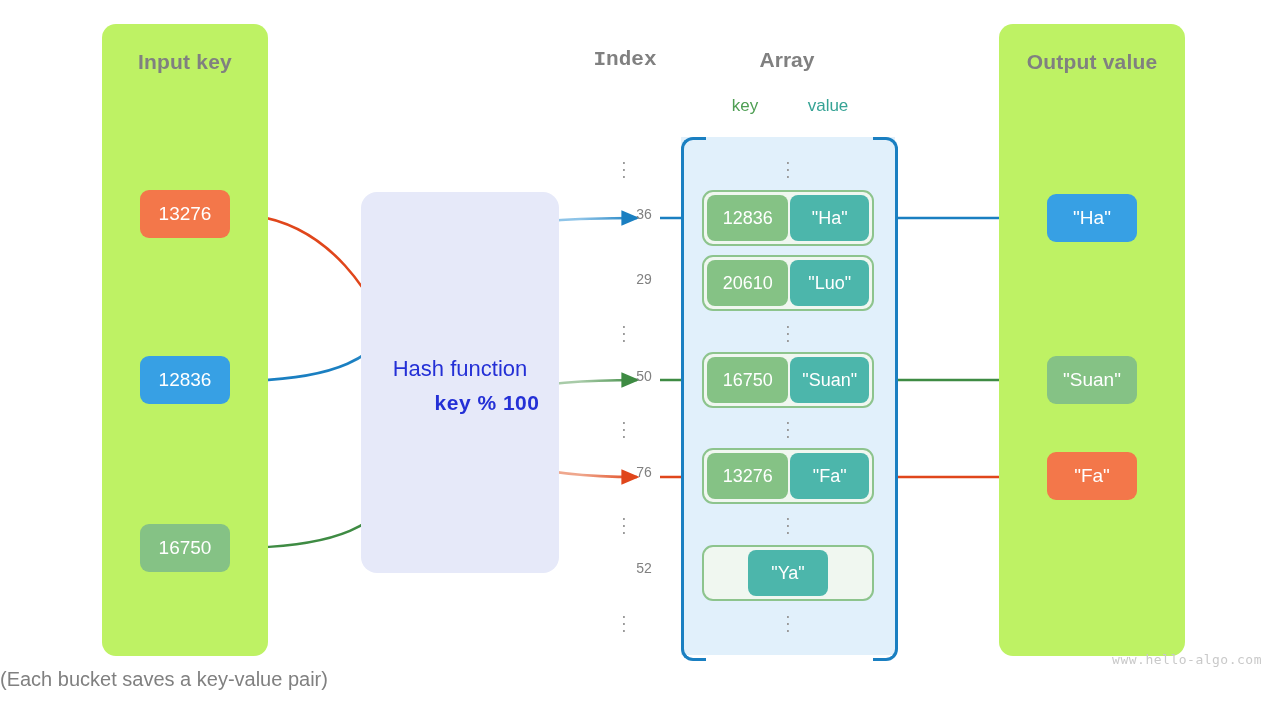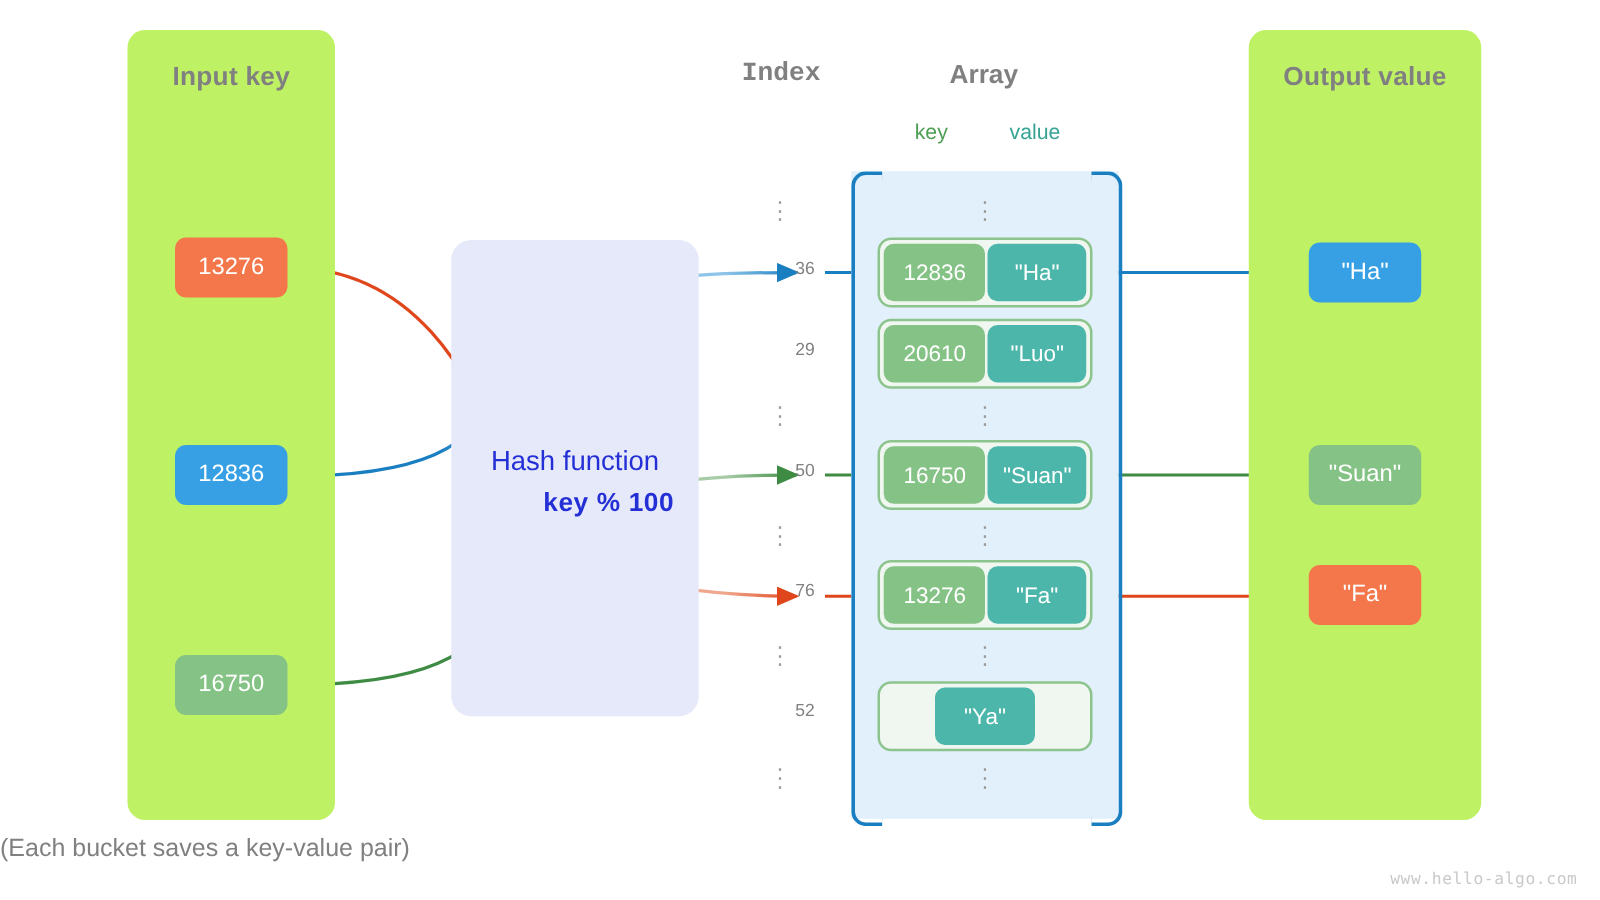--- a/index.html
+++ b/index.html
@@ -182,21 +182,21 @@
   #caption {
     position: absolute;
     left: 0; top: 668px;
     width: 1280px;
     text-align: left;
     font-size: 20px;
     color: #808080;
   }
   #watermark {
     position: absolute;
-    right: 18px; top: 696px;
+    right: 18px; top: 652px;
     font-size: 13px;
     color: #c9c9c9;
     font-family: "DejaVu Sans Mono", monospace;
     letter-spacing: .5px;
   }
 
   svg#wires {
     position: absolute;
     left: 0; top: 0;
     width: 1280px; height: 720px;

